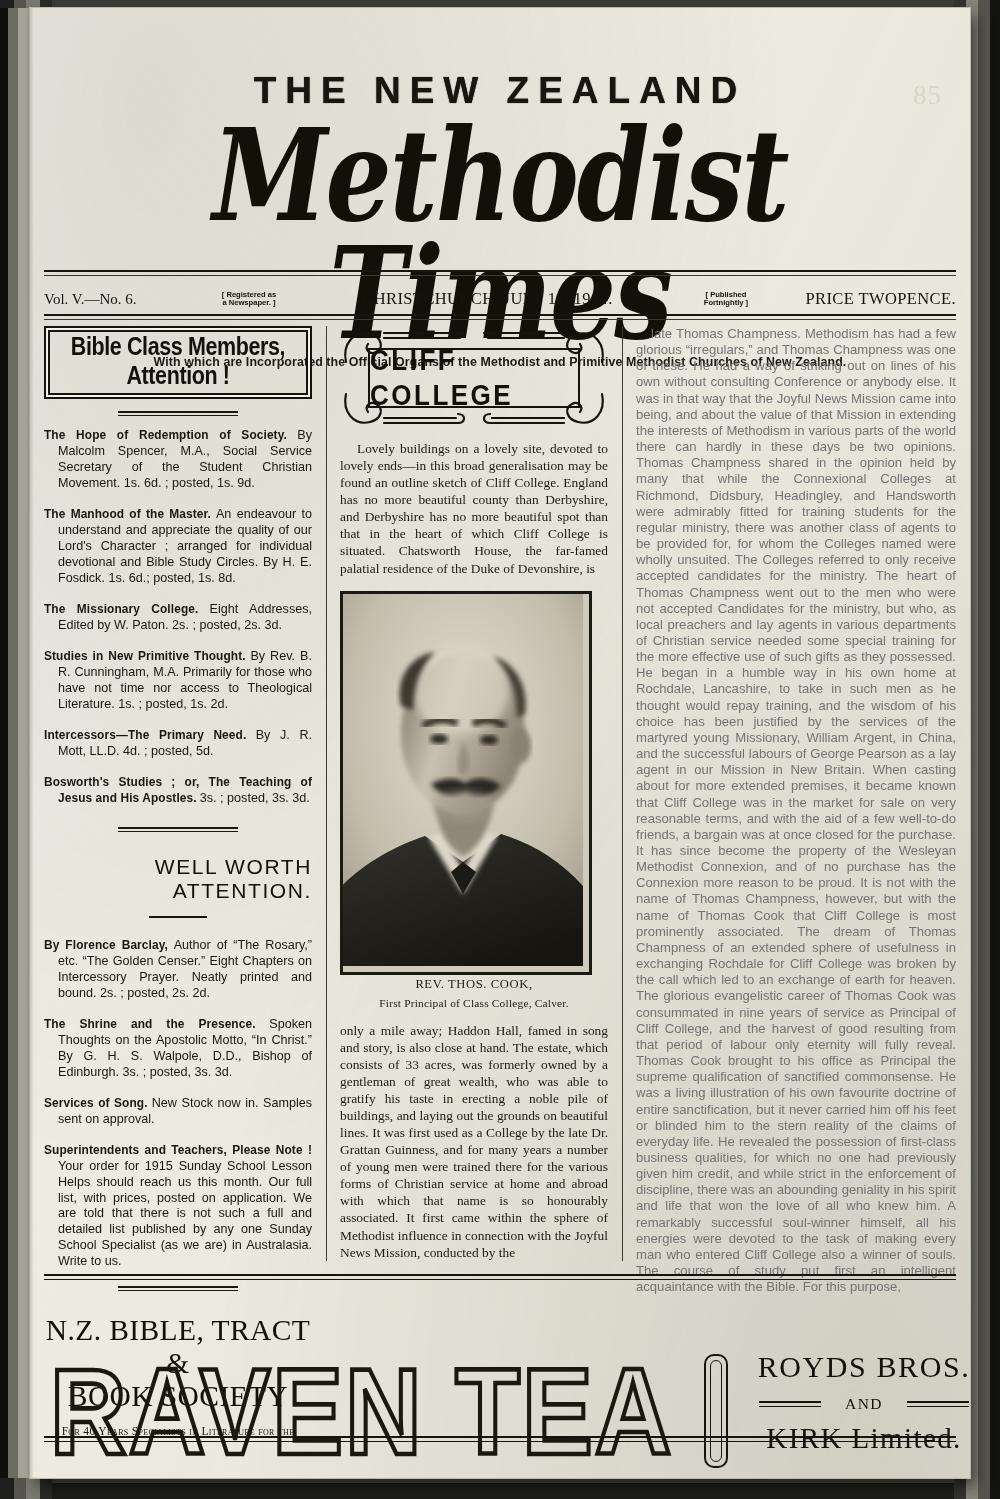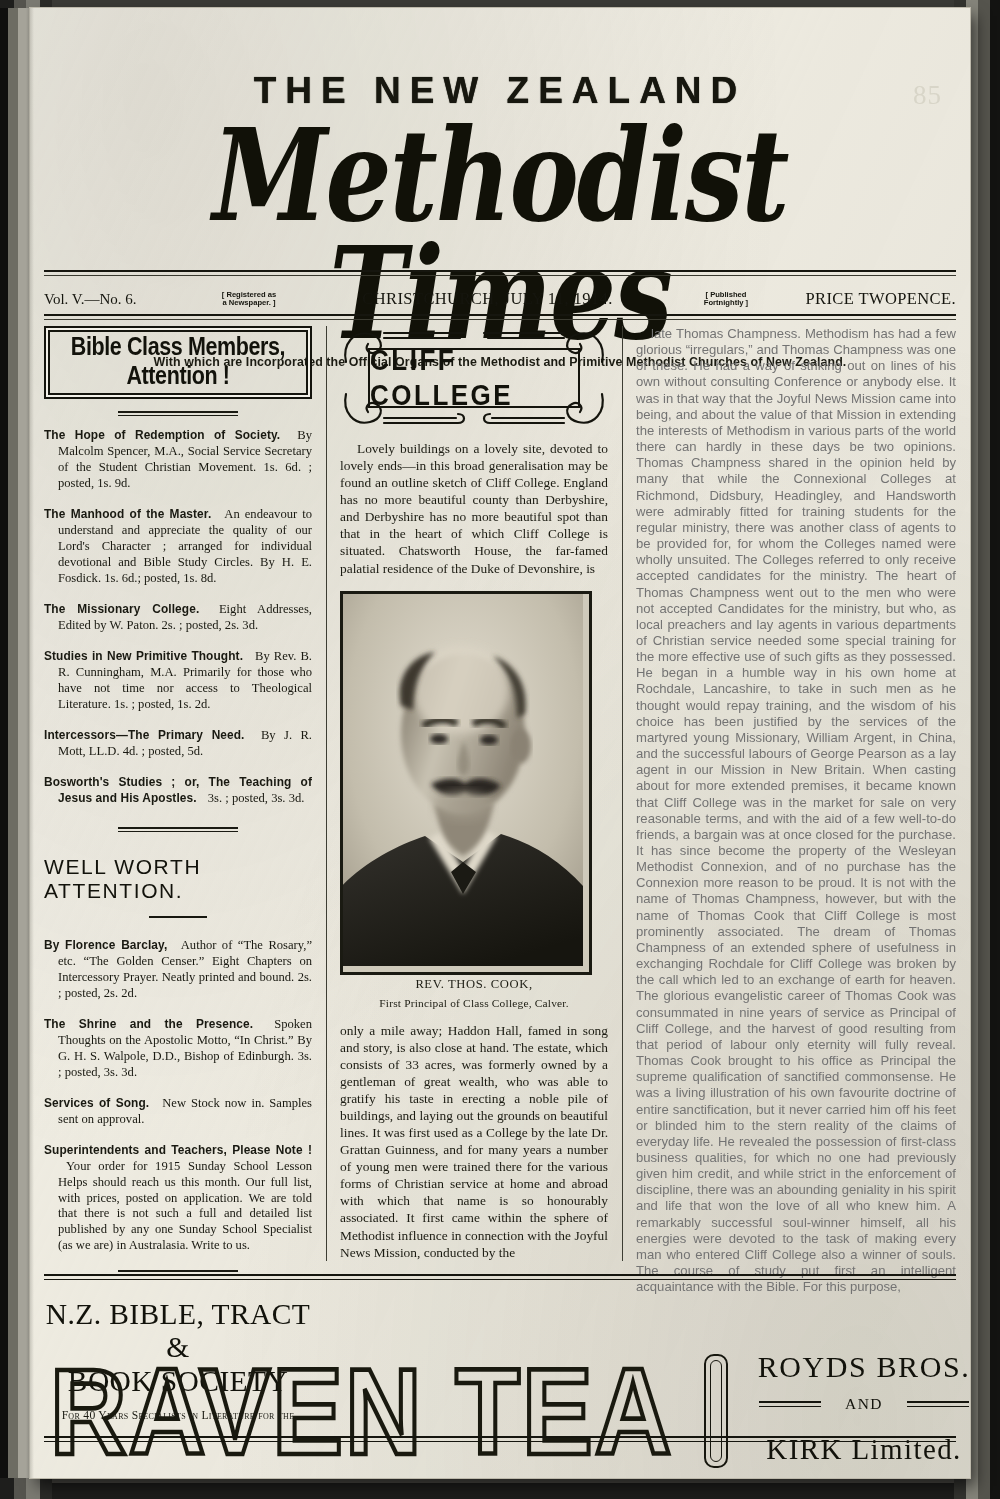--- a/index.html
+++ b/index.html
@@ -61,24 +61,24 @@
   .bcm-box{position:relative;border:2.6px solid #14140d;padding:9px 8px 10px;
     box-shadow:inset 0 0 0 2px #f3f1e9, inset 0 0 0 4px #14140d;}
   .bcm-txt{font-family:"Liberation Sans",sans-serif;font-weight:700;font-size:21.5px;
     text-align:center;color:#12120b;letter-spacing:-.4px;transform:scaleY(1.16);}
   .sep-short{width:120px;height:0;border-top:2px solid #1a1a12;margin:12px auto 0;}
   .sep-short:after{content:"";display:block;border-top:1px solid #1a1a12;margin-top:2px;}
 
   .bk{margin-top:15px;font-size:12.6px;line-height:1.27;color:#191911;text-align:justify;
     padding-left:14px;text-indent:-14px;}
   .bk b{font-family:"Liberation Sans",sans-serif;font-size:11.9px;font-weight:700;letter-spacing:.1px;}
-  .bk span{font-family:Liberation Serif, serif;margin-left:8px;}
+  .bk span{font-family:Liberation Sans, sans-serif;}
 
   .wwa{font-family:"Liberation Sans",sans-serif;font-size:21px;font-weight:400;
-    text-align:left;color:#12120b;letter-spacing:1.6px;margin-top:26px;}
+    text-align:right;color:#12120b;letter-spacing:1.6px;margin-top:26px;}
   .dash{width:58px;border-top:2.6px solid #17170f;margin:13px auto 0;}
 
   .nzb{font-family:"Liberation Serif",serif;font-size:29.5px;text-align:center;
     color:#12120b;line-height:1.12;letter-spacing:.4px;margin-top:26px;}
   .nzb-sub{font-family:"Liberation Serif",serif;font-size:11.6px;text-align:center;
     color:#1a1a12;line-height:1.3;margin-top:10px;font-variant:small-caps;letter-spacing:.3px;}
 
   
   .cc-frame{position:relative;height:104px;}
   .cc-inner{position:absolute;left:28px;top:22px;right:28px;height:56px;border:2.4px solid #14140d;
@@ -109,21 +109,21 @@
   .raven{position:absolute;left:6px;top:8px;width:640px;height:112px;
     font-family:"Liberation Sans",sans-serif;font-weight:700;font-size:104px;
     letter-spacing:2px;color:transparent;
     -webkit-text-stroke:4px #19190f;
     transform:scaleY(1.18) scaleX(1.02);transform-origin:left center;}
   .divider-oval{position:absolute;left:660px;top:10px;width:20px;height:110px;
     border:2.6px solid #16160e;border-radius:10px;}
   .divider-oval:after{content:"";position:absolute;inset:4px;border:1.6px solid #16160e;border-radius:7px;}
   .royds{position:absolute;left:700px;top:6px;width:240px;text-align:center;}
   .royds-1{font-family:"Liberation Serif",serif;font-size:30px;letter-spacing:1.6px;color:#12120b;}
-  .royds-and{display:flex;align-items:center;justify-content:center;gap:24px;margin:11px 0 20px;}
+  .royds-and{display:flex;align-items:center;justify-content:center;gap:24px;margin:11px 0 9px;}
   .royds-and span{font-family:"Liberation Serif",serif;font-size:15.5px;letter-spacing:1.4px;color:#12120b;}
   .royds-and i{display:block;width:62px;border-top:2px solid #14140d;}
   .royds-and i:after{content:"";display:block;border-top:1px solid #14140d;margin-top:2.5px;}
   .royds-2{font-family:"Liberation Serif",serif;font-size:29px;letter-spacing:1.4px;color:#12120b;}
 </style>
 </head>
 <body>
 
 <div class="page">
   <div class="scan-bg"></div>

